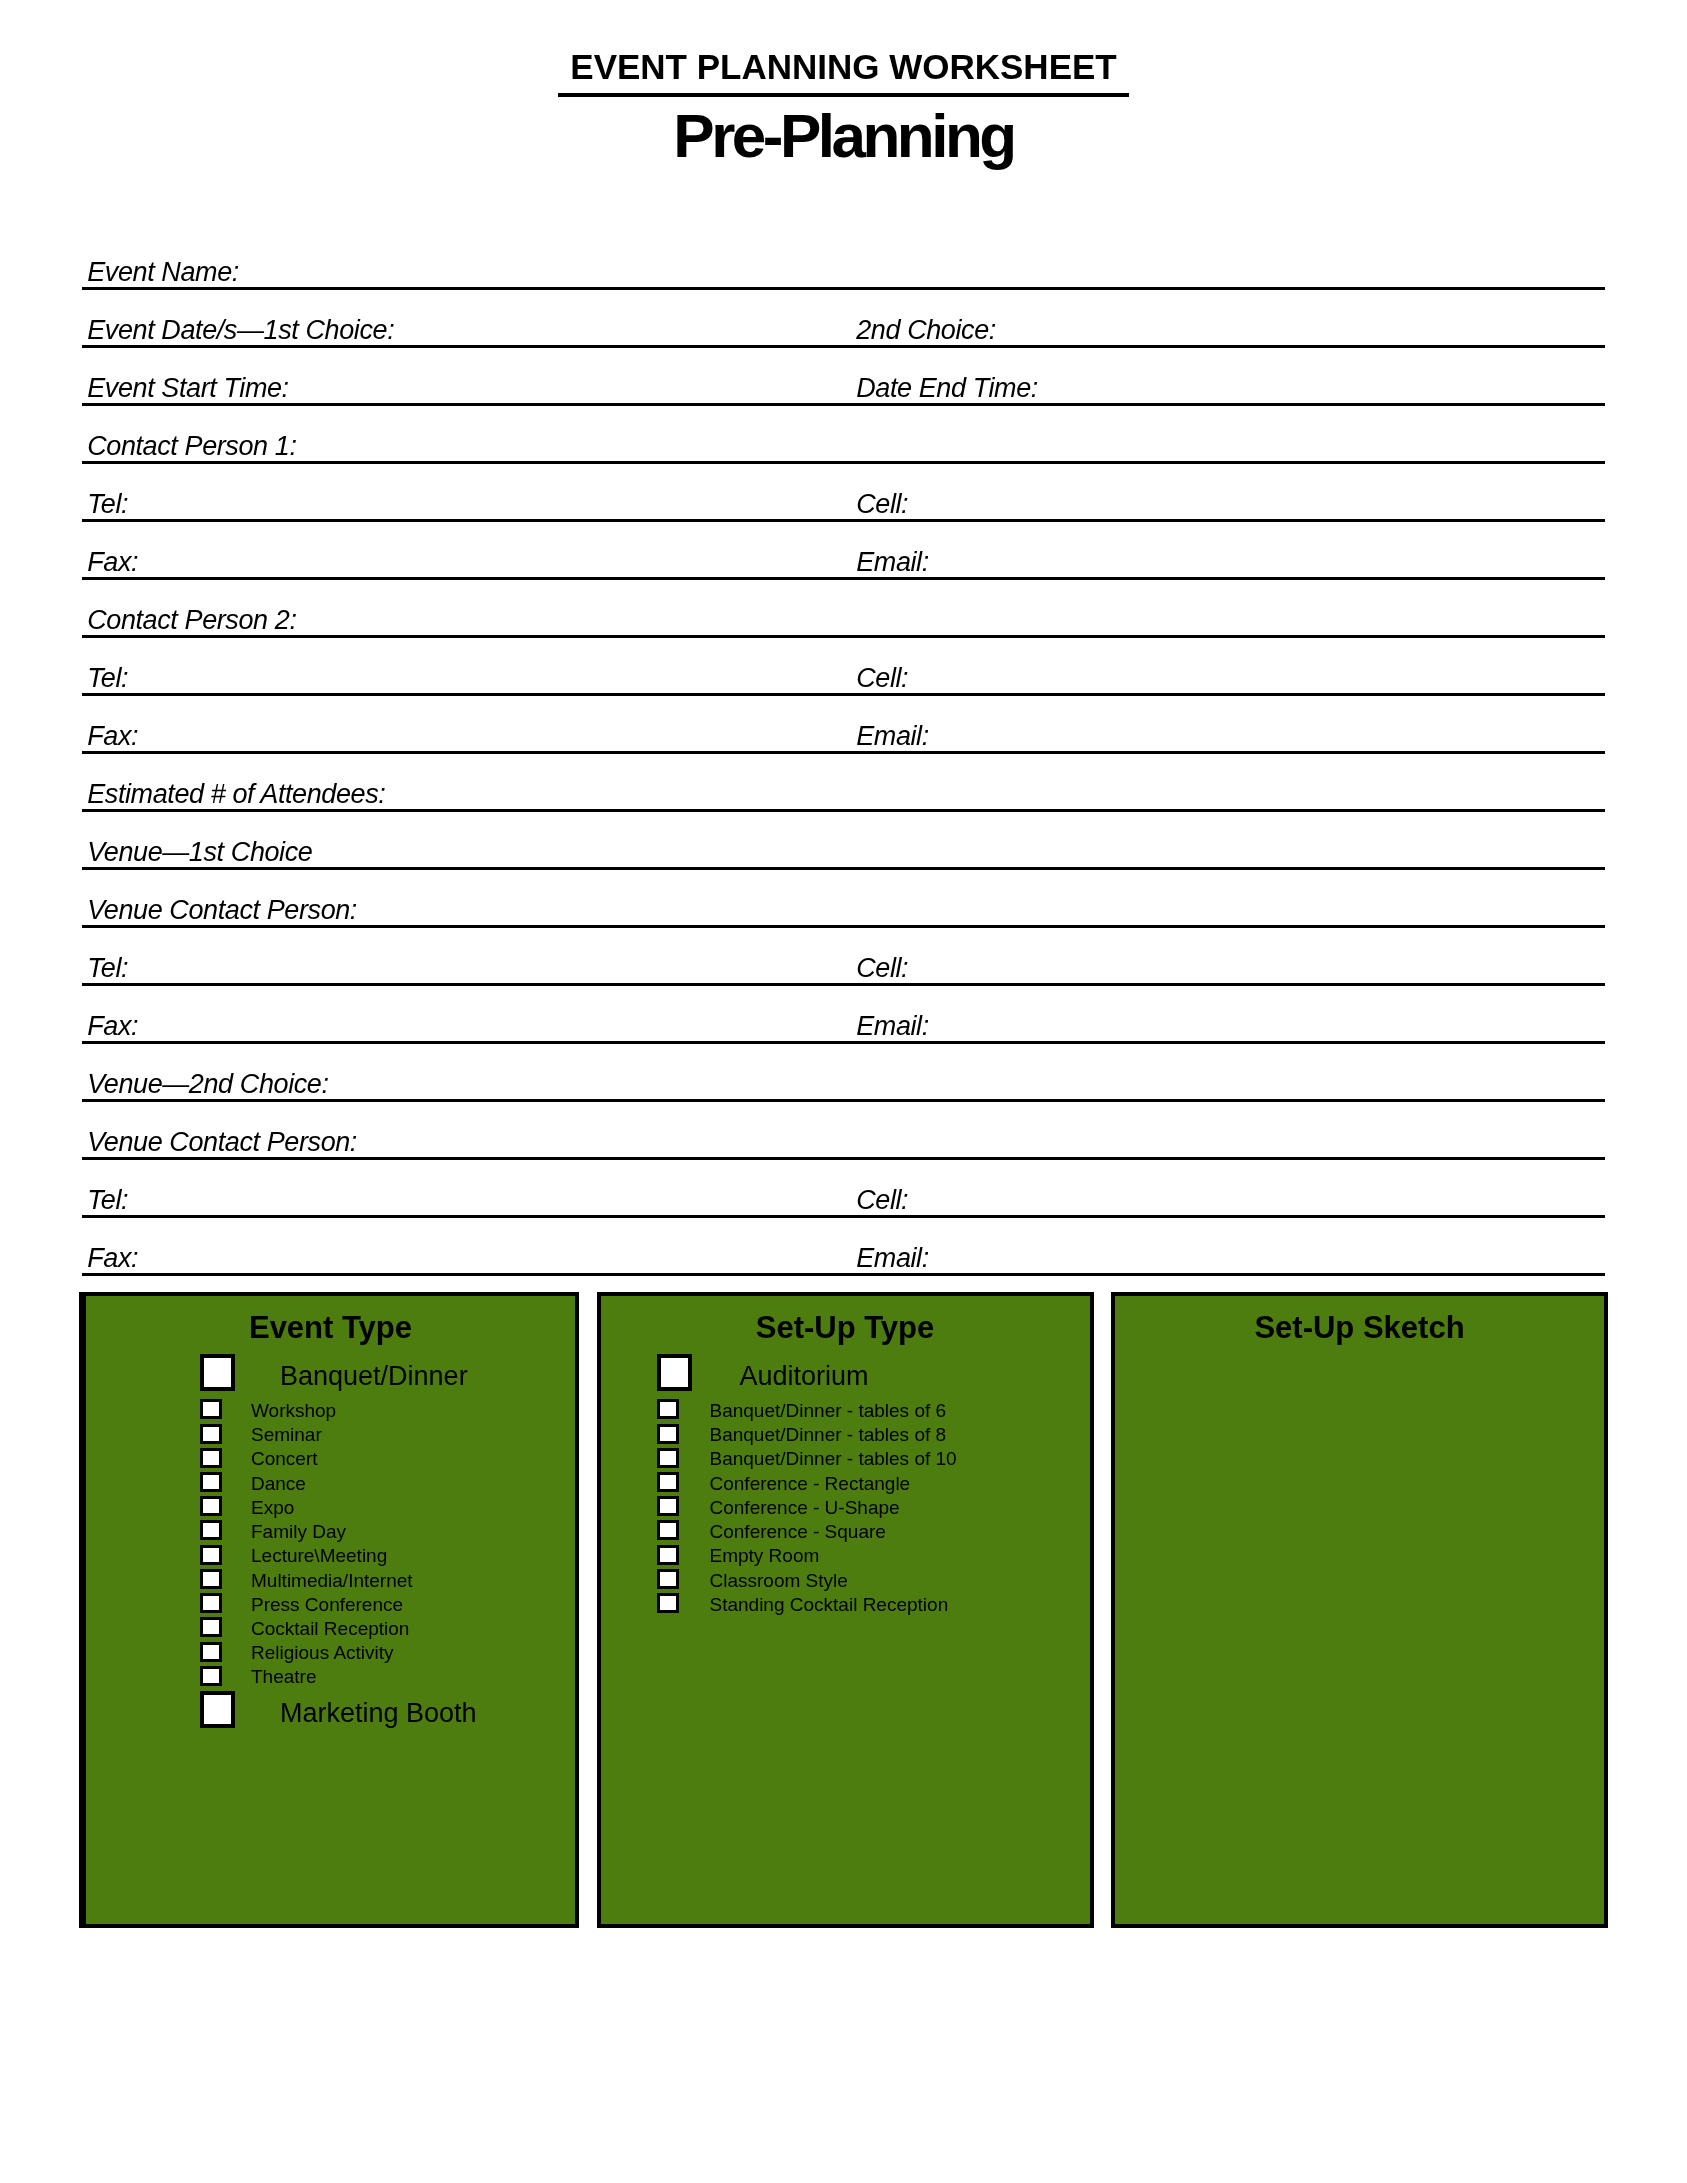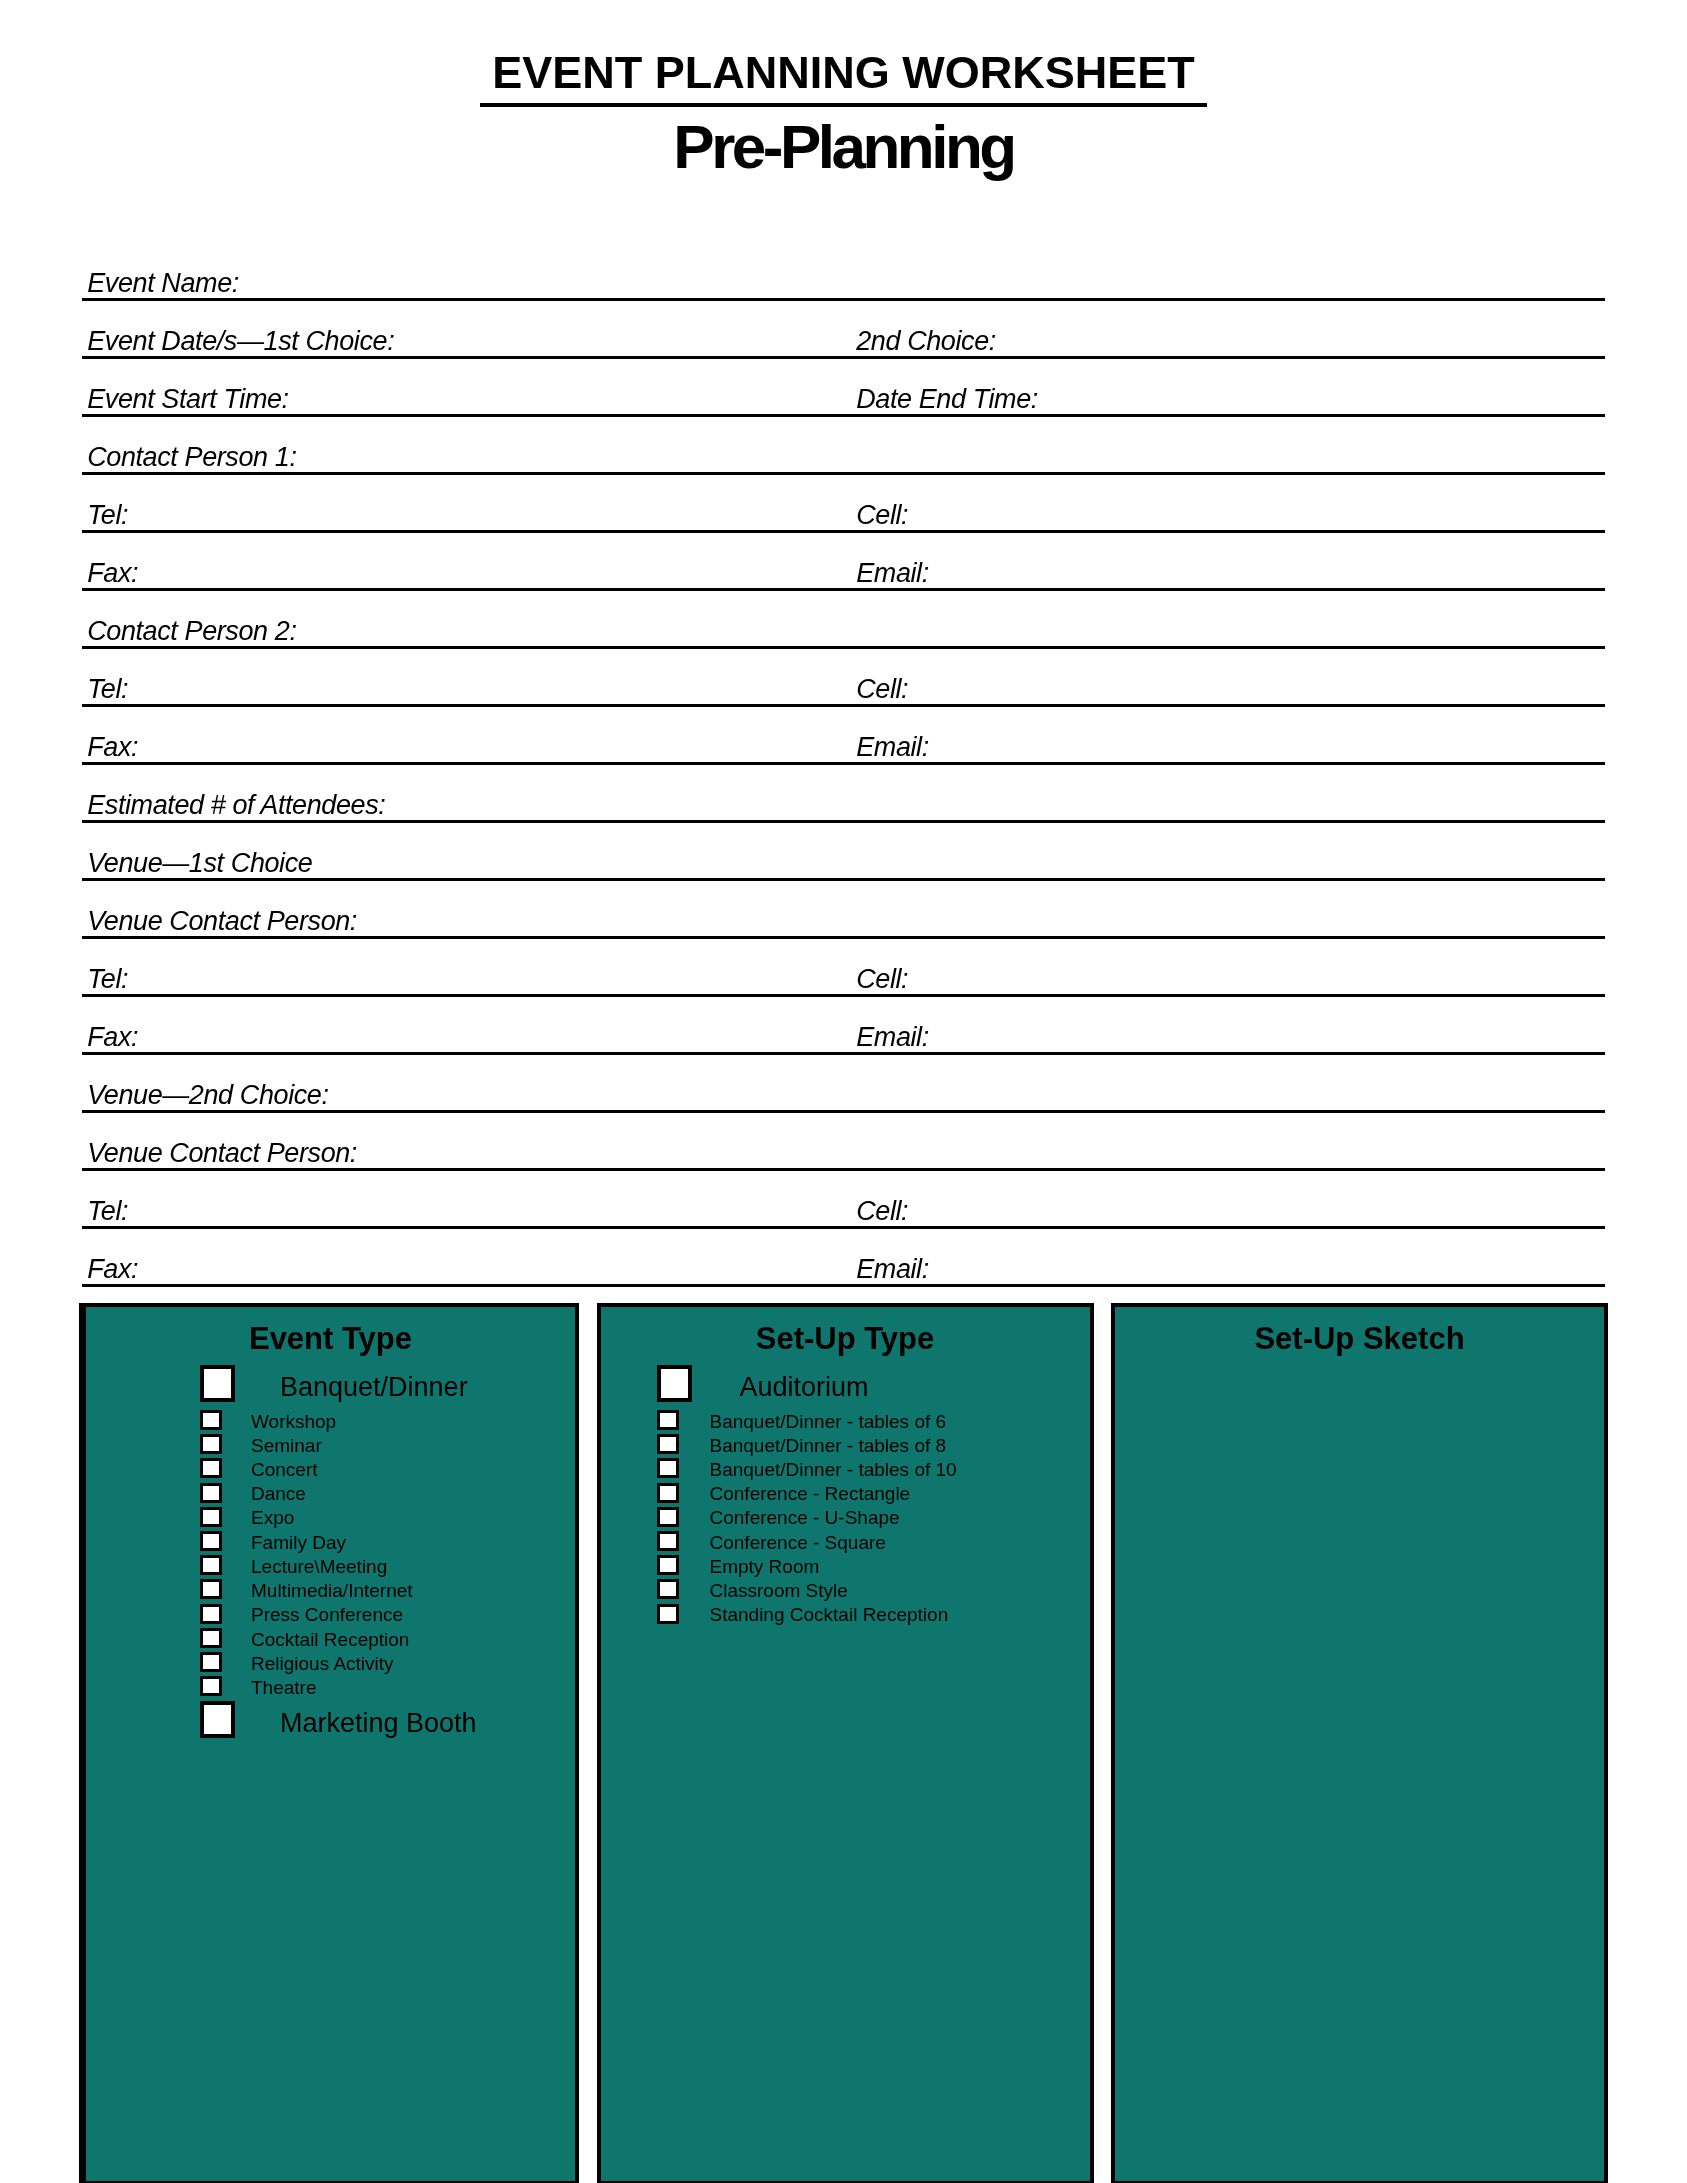--- a/index.html
+++ b/index.html
@@ -9,21 +9,21 @@
     height:2184px;
     background:#ffffff;
     color:#000000;
     font-family:"Liberation Sans", sans-serif;
     overflow:hidden;
   }
   
   .header{padding-top:49px;text-align:center;}
   .eyebrow{
     display:inline-block;
-    font-size:45px;
+    font-size:35px;
     font-weight:bold;
     letter-spacing:0px;
     border-bottom:4.4px solid #000;
     padding:0 12.2px 7px 12.2px;
     line-height:1.05;
   }
   .big-title{
     margin:8.7px 0 0 0;
     font-size:62px;
     font-weight:bold;
@@ -57,23 +57,23 @@
   .ffill{flex:1;align-self:stretch;}
   
   .boxes{
     display:flex;
     gap:17.5px;
     margin:15.7px 79px 0 79px;
   }
   .box{
     box-sizing:border-box;
     flex:1;
-    height:882px;
+    height:636px;
     border:4.4px solid #000;
-    background:#0f766e;
+    background:#4d7c0f;
     overflow:hidden;
   }
   .box-event-type{border-left-width:7.9px;}
   .box h2{
     margin:14px 0 0 0;
     text-align:center;
     font-size:31px;
     font-weight:bold;
     line-height:1.15;
   }

